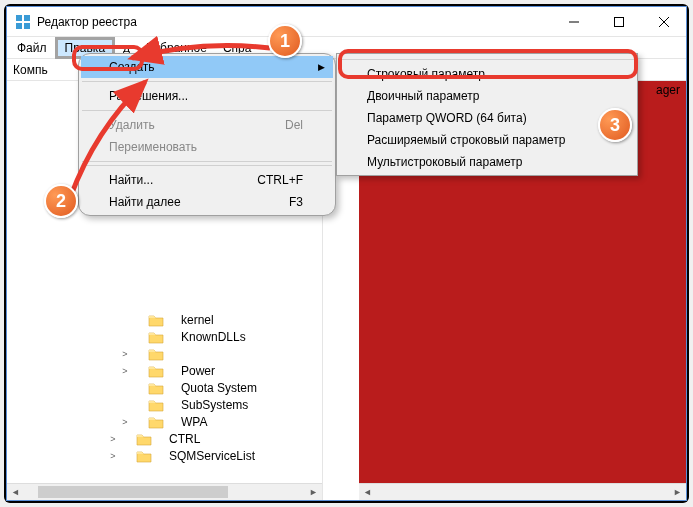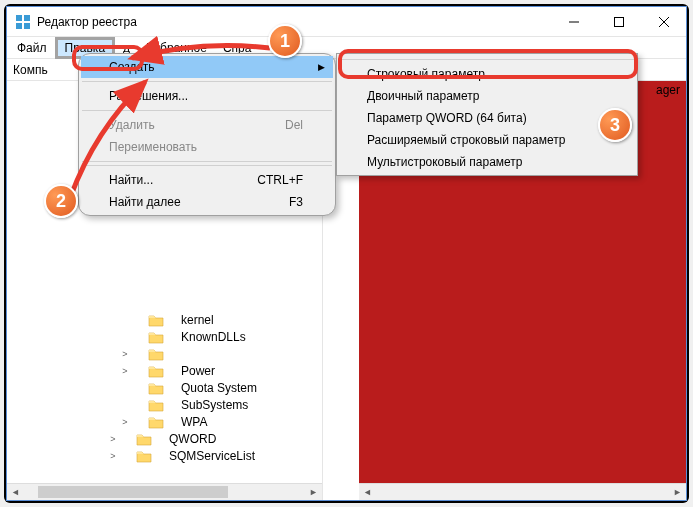--- a/index.html
+++ b/index.html
@@ -322,21 +322,21 @@
                 <path d="M1 3 h5 l1.5 2 H1 Z" fill="#ffe69a"></path>
               </svg></span>
             <span>WPA</span>
           </div>
           <div class="tree-row">
             <span class="expander">&gt;</span>
             <span class="folder"><svg viewBox="0 0 16 14" width="16" height="14">
                 <path d="M1 3 h5 l1.5 2 H15 v8 H1 Z" fill="#ffd86b" stroke="#d6a93a" stroke-width="0.6"></path>
                 <path d="M1 3 h5 l1.5 2 H1 Z" fill="#ffe69a"></path>
               </svg></span>
-            <span>QWORD</span>
+            <span>CTRL</span>
           </div>
           <div class="tree-row">
             <span class="expander">&gt;</span>
             <span class="folder"><svg viewBox="0 0 16 14" width="16" height="14">
                 <path d="M1 3 h5 l1.5 2 H15 v8 H1 Z" fill="#ffd86b" stroke="#d6a93a" stroke-width="0.6"></path>
                 <path d="M1 3 h5 l1.5 2 H1 Z" fill="#ffe69a"></path>
               </svg></span>
             <span>SQMServiceList</span>
           </div>
         </div>

